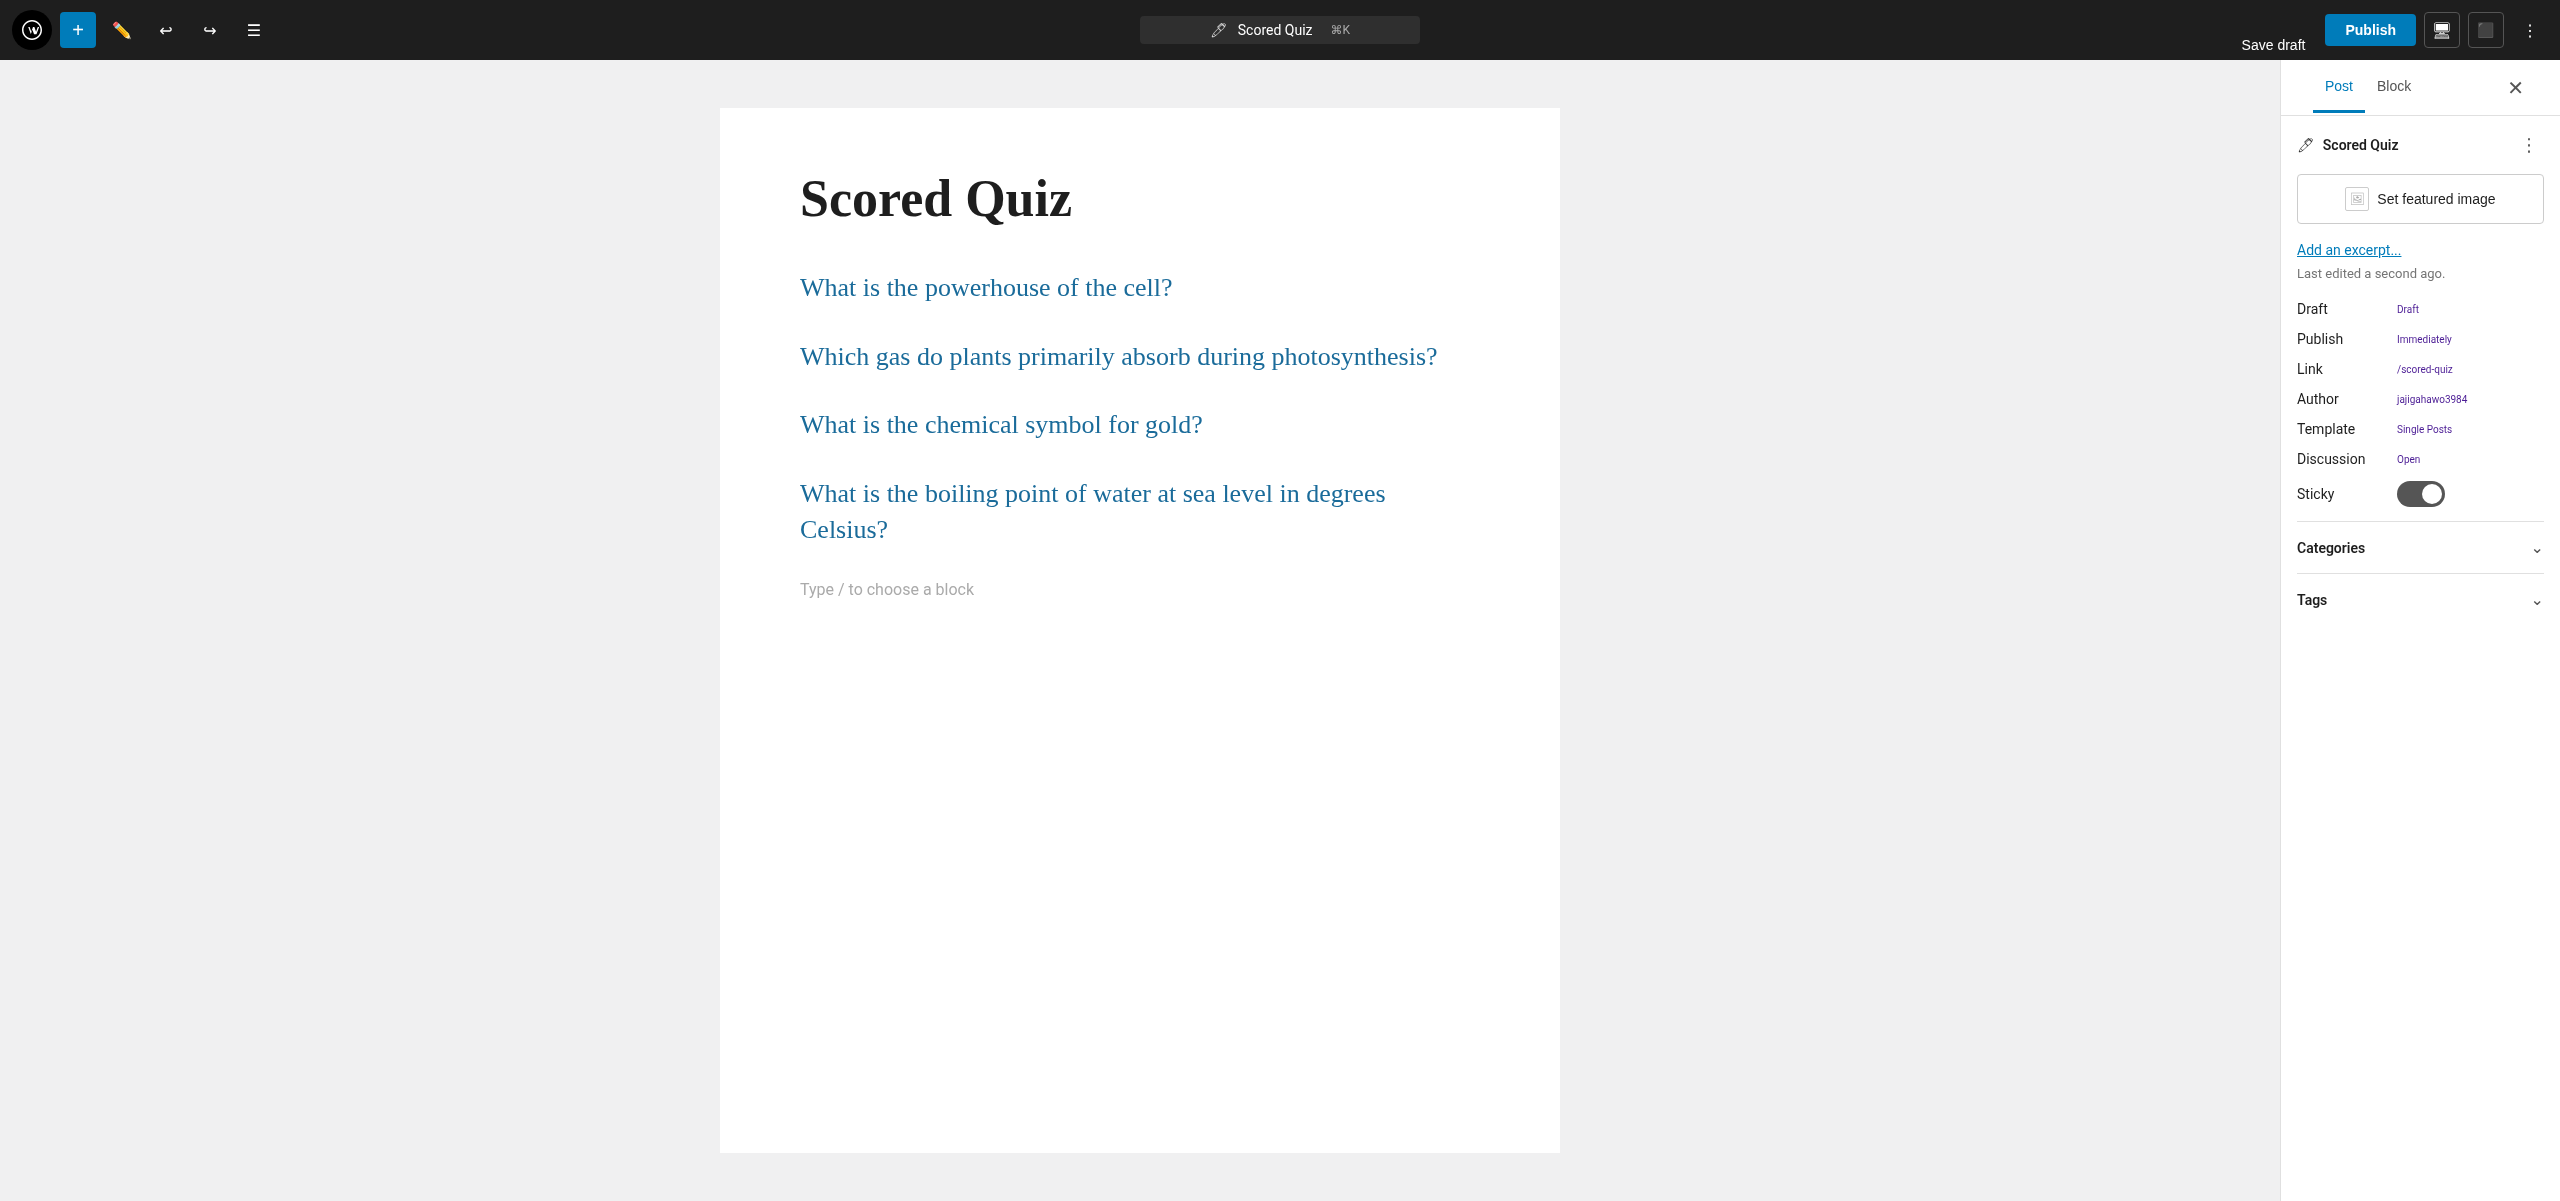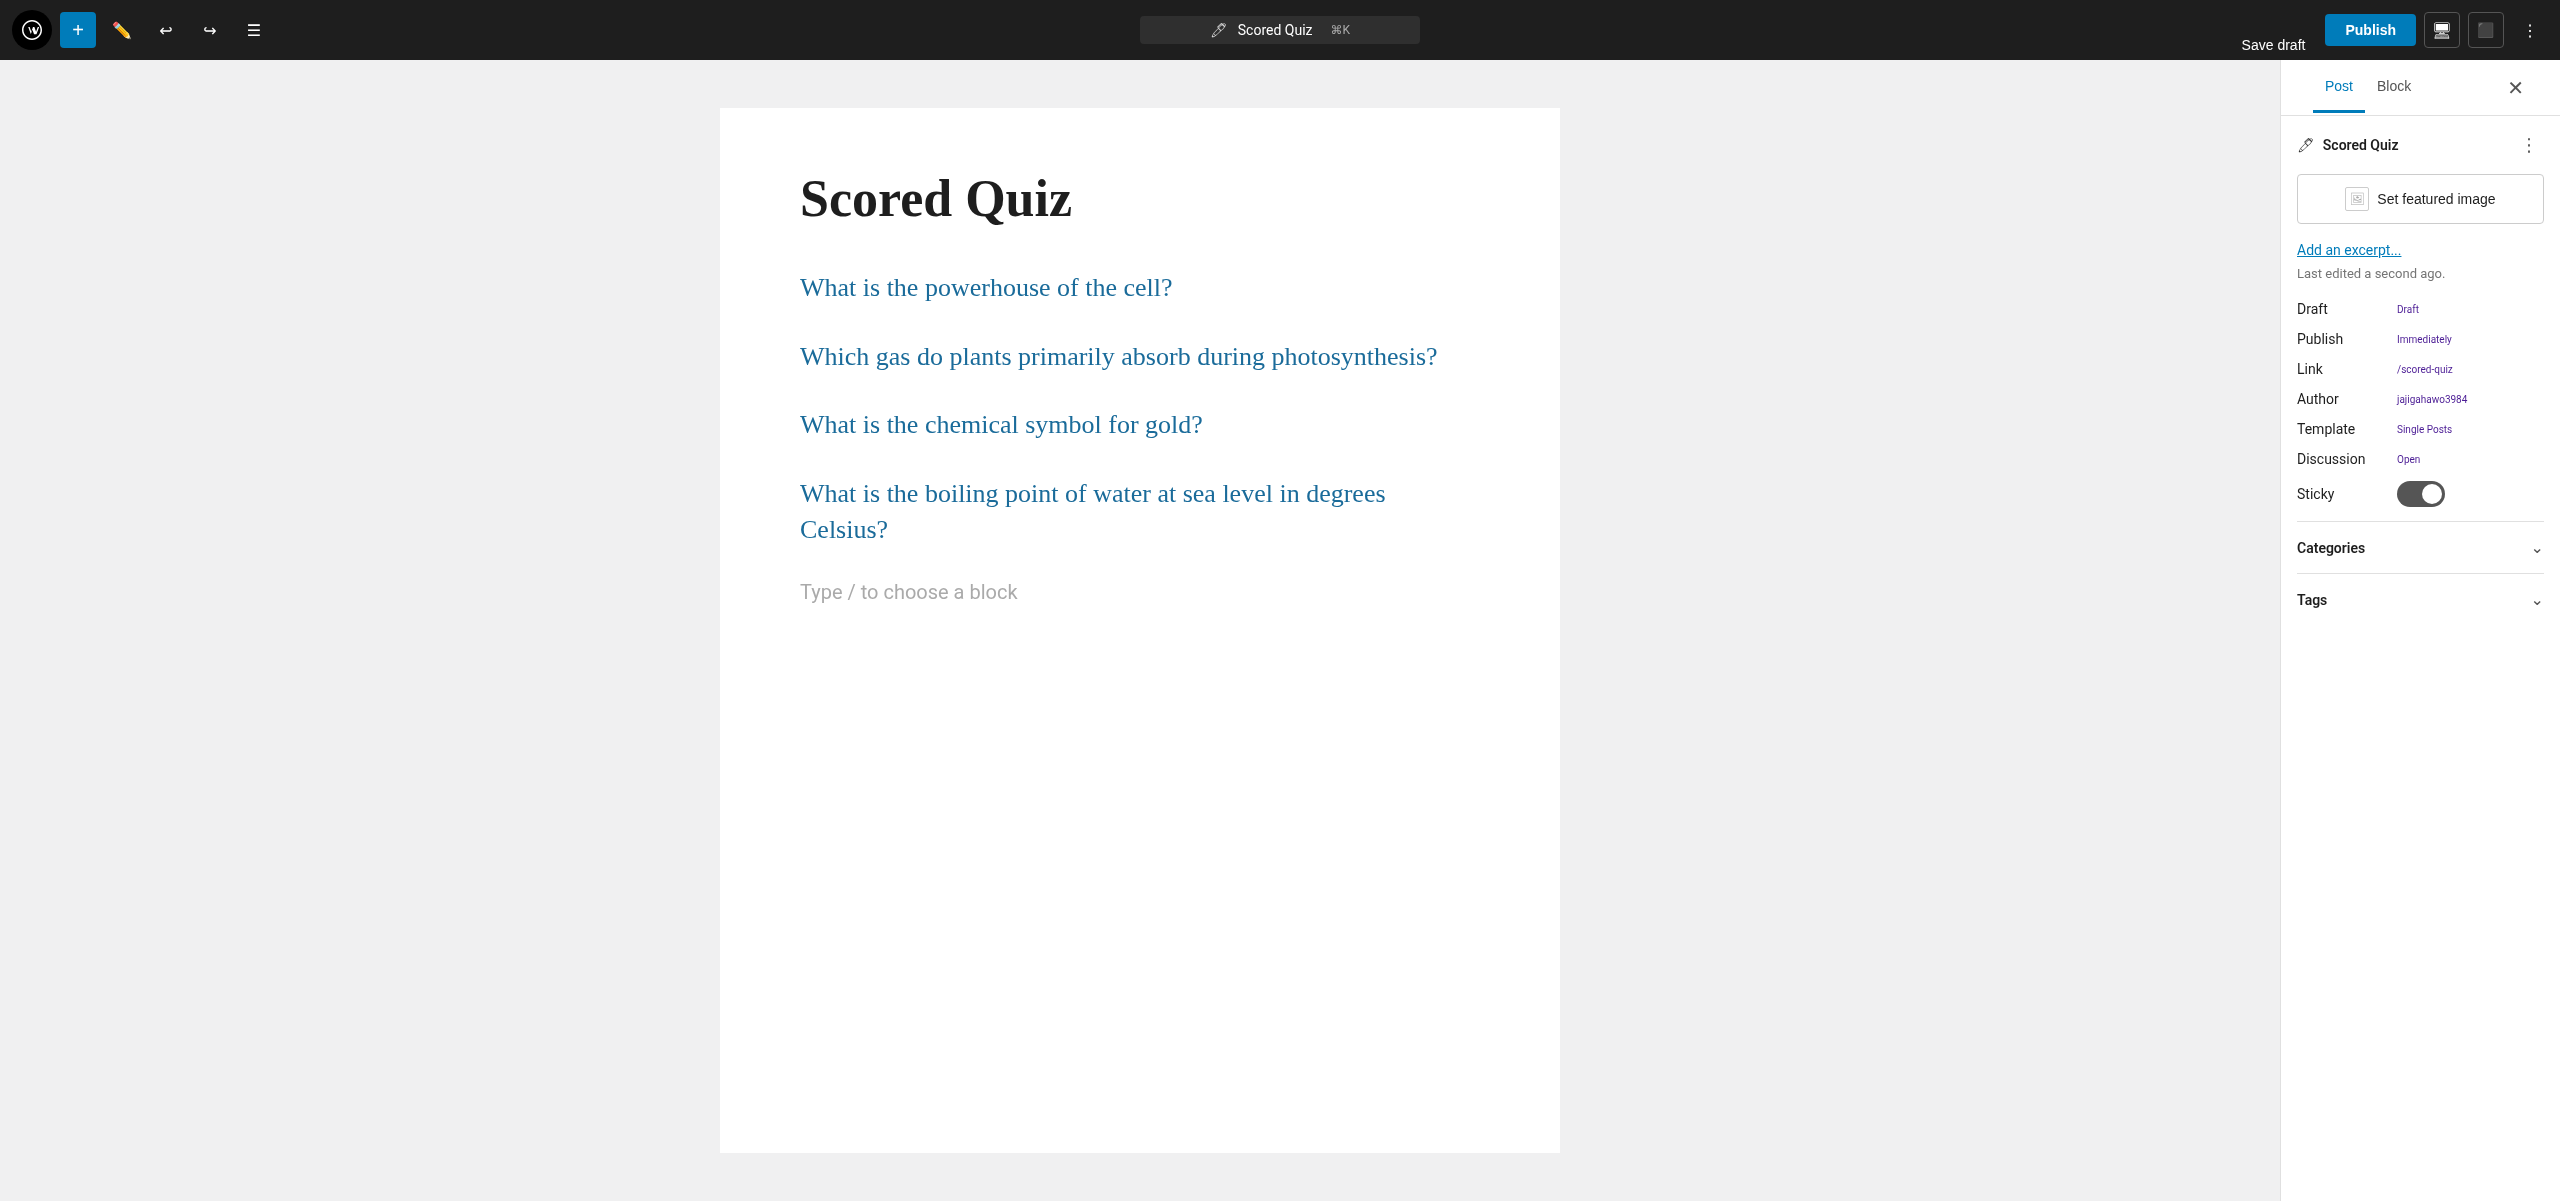--- a/index.html
+++ b/index.html
@@ -50,21 +50,21 @@
     }
     .editor-content { background: #fff; max-width: 840px; width: 100%; padding: 60px 80px; min-height: 600px; }
     .post-title {
       font-family: Georgia, 'Times New Roman', serif; font-size: 52px; font-weight: 700;
       color: #1e1e1e; margin-bottom: 40px; line-height: 1.2;
     }
     .quiz-question {
       font-family: Georgia, 'Times New Roman', serif; font-size: 26px; color: #1a6b9a;
       margin-bottom: 32px; line-height: 1.4;
     }
-    .block-placeholder { color: #aaa; font-size: 20px; margin-top: 8px; }
+    .block-placeholder { color: #aaa; font-size: 16px; margin-top: 8px; }
 
     
     .sidebar {
       width: 280px; background: #fff; border-left: 1px solid #e0e0e0;
       display: flex; flex-direction: column; overflow-y: auto; flex-shrink: 0;
     }
     .sidebar-header {
       display: flex; align-items: center; border-bottom: 1px solid #e0e0e0;
       padding: 0 32px; height: 56px; flex-shrink: 0;
     }

